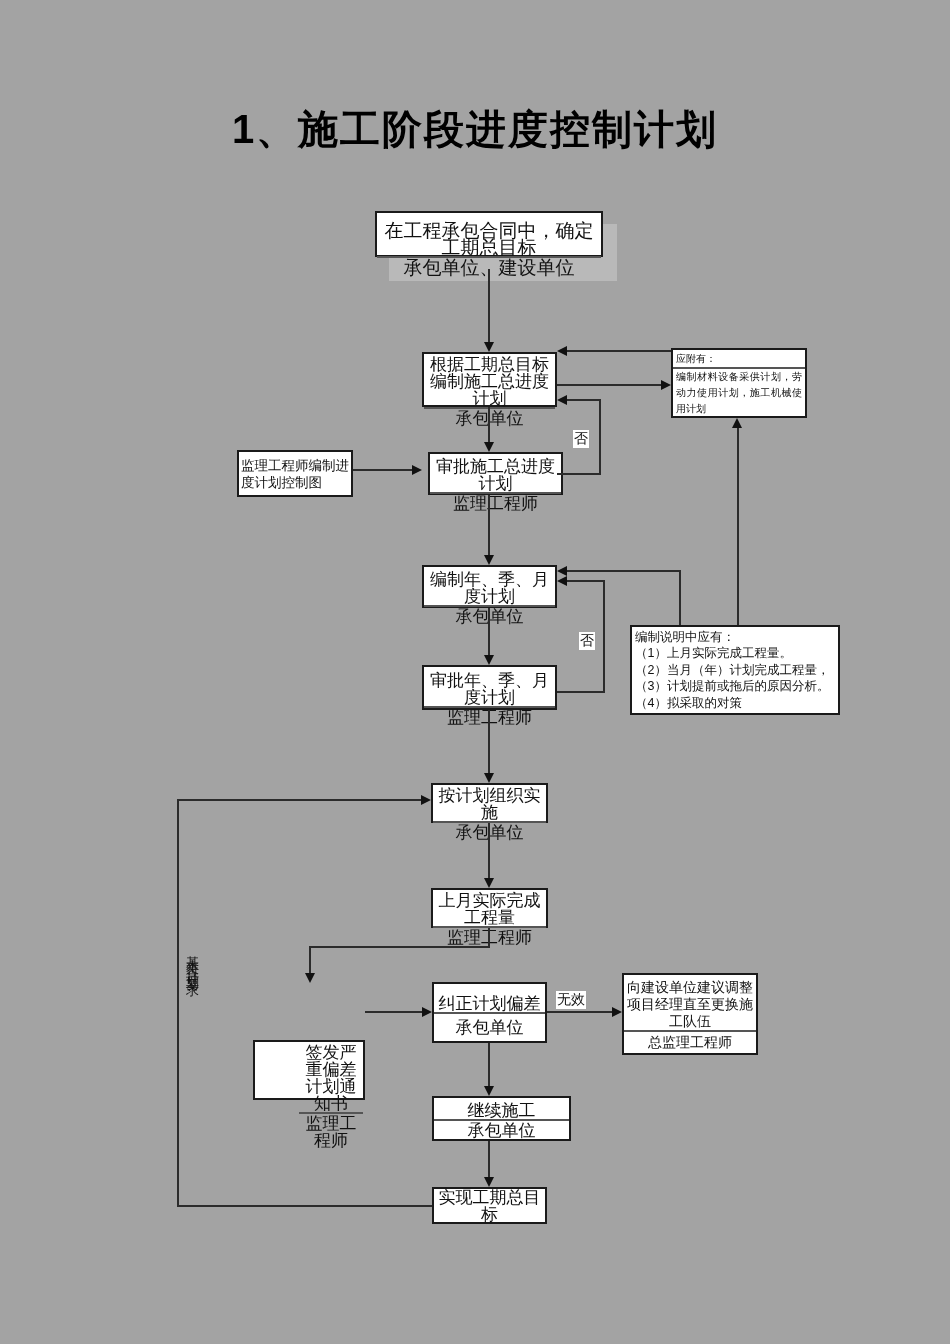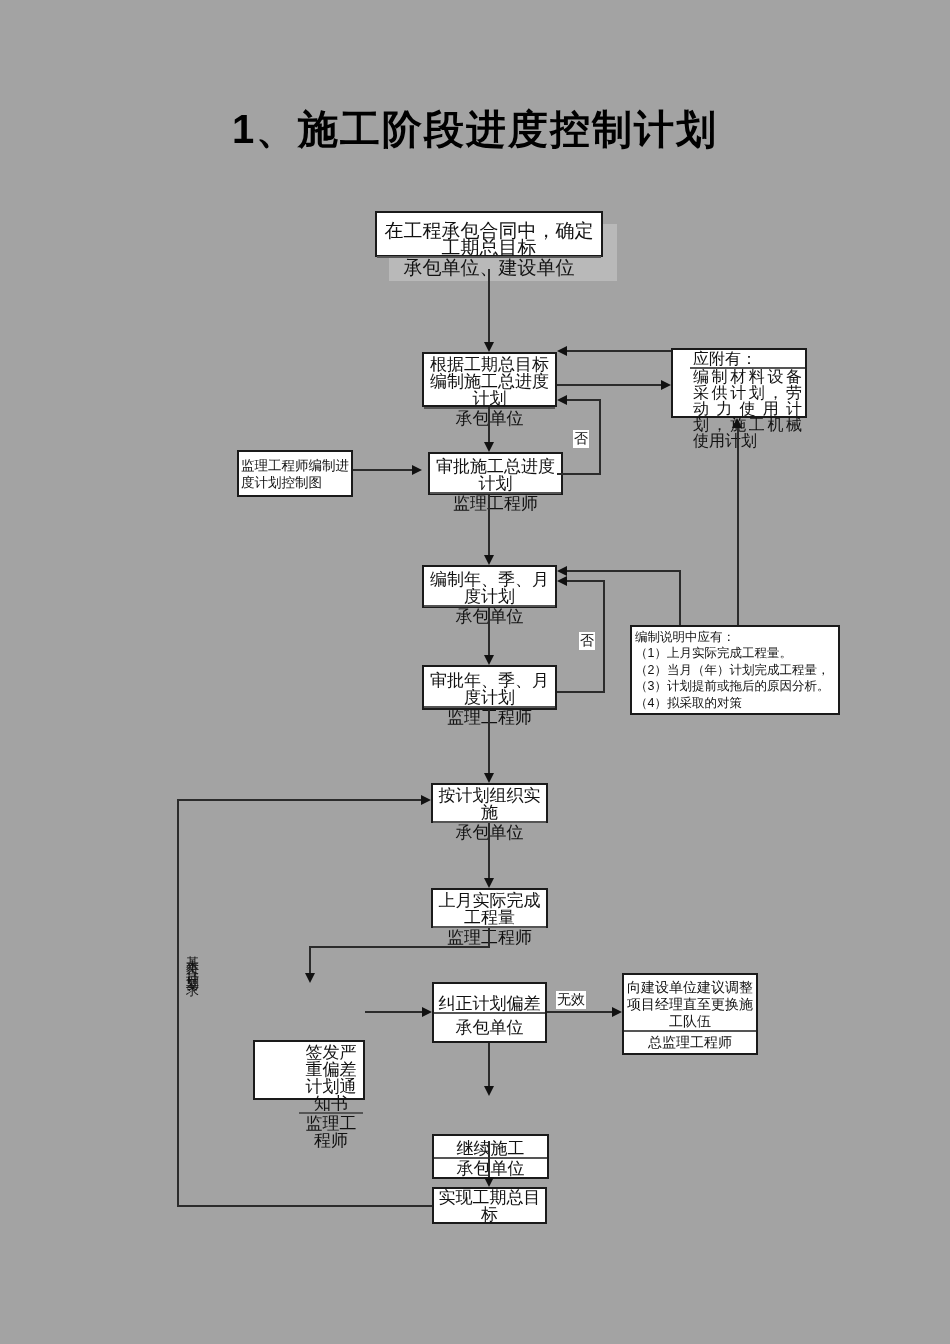--- a/index.html
+++ b/index.html
@@ -40,21 +40,21 @@
     <div class="divider"></div>
     <div class="role">承包单位、建设单位</div>
   </div>
 
   <div class="node" style="left:422px;top:352px;width:135px;height:55px;">
     <div class="task" style="padding-top:2px;">根据工期总目标编制施工总进度计划</div>
     <div class="divider"></div>
     <div class="role">承包单位</div>
   </div>
 
-  <div class="node left-align" style="left:671px;top:348px;width:136px;height:70px;font-size:16px;line-height:16px;padding-left:17px;">
+  <div class="node left-align" style="left:671px;top:348px;width:136px;height:70px;font-size:10px;line-height:16px;">
     <div class="task" style="padding:1px 3px 0 3px;">应附有：</div>
     <div class="divider"></div>
     <div class="task justify" style="padding:0 3px;">编制材料设备采供计划，劳动力使用计划，施工机械使用计划</div>
   </div>
 
   <div class="node center-only left-align" style="left:237px;top:450px;width:116px;height:47px;font-size:13.5px;">
     <div class="task justify" style="padding:0 2px;">监理工程师编制进度计划控制图</div>
   </div>
 
   <div class="node" style="left:422px;top:452px;width:135px;height:43px;margin-left:6px;">
@@ -106,21 +106,21 @@
     <div class="divider"></div>
     <div class="role">承包单位</div>
   </div>
 
   <div class="node" style="left:622px;top:973px;width:136px;height:82px;font-size:14px;">
     <div class="task" style="padding-top:4px;">向建设单位建议调整项目经理直至更换施工队伍</div>
     <div class="divider"></div>
     <div class="role">总监理工程师</div>
   </div>
 
-  <div class="node" style="left:432px;top:1096px;width:117px;height:45px;margin-top:38px;">
+  <div class="node" style="left:432px;top:1096px;width:139px;height:45px;">
     <div class="task" style="padding-top:4px;">继续施工</div>
     <div class="divider"></div>
     <div class="role">承包单位</div>
   </div>
 
   <div class="node center-only" style="left:432px;top:1187px;width:115px;height:37px;">
     <div class="task" style="padding:0;">实现工期总目标</div>
   </div>
 
   <div class="vline" style="left:488px;top:269px;height:75px;"></div>

